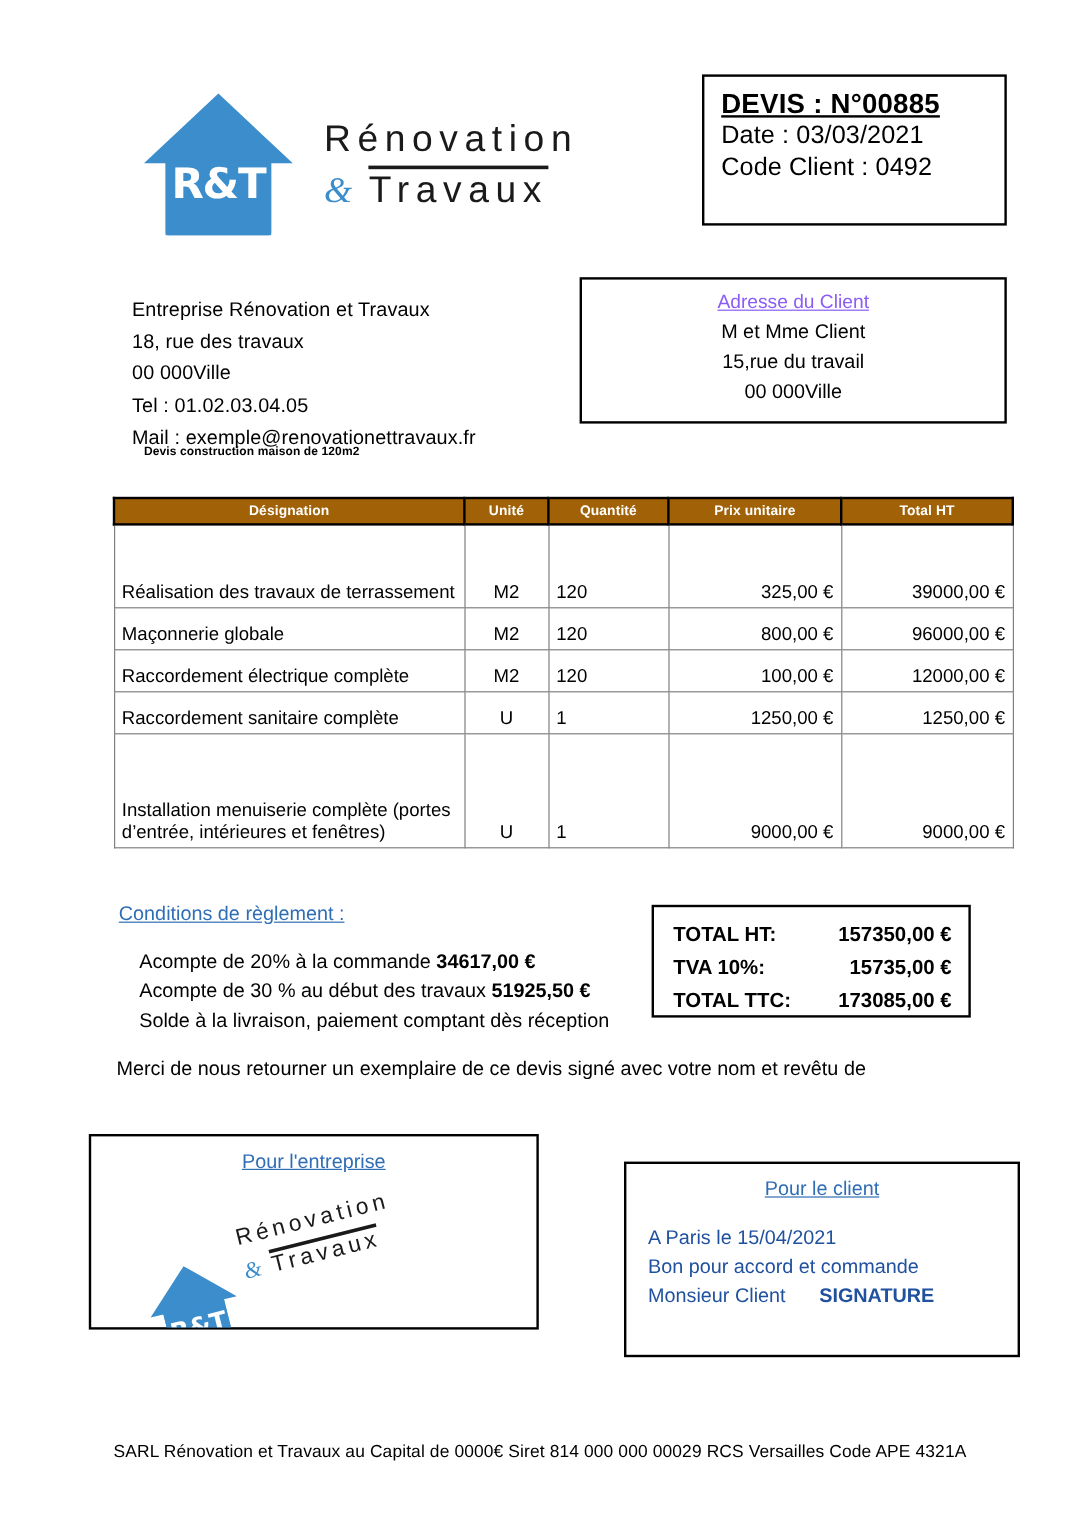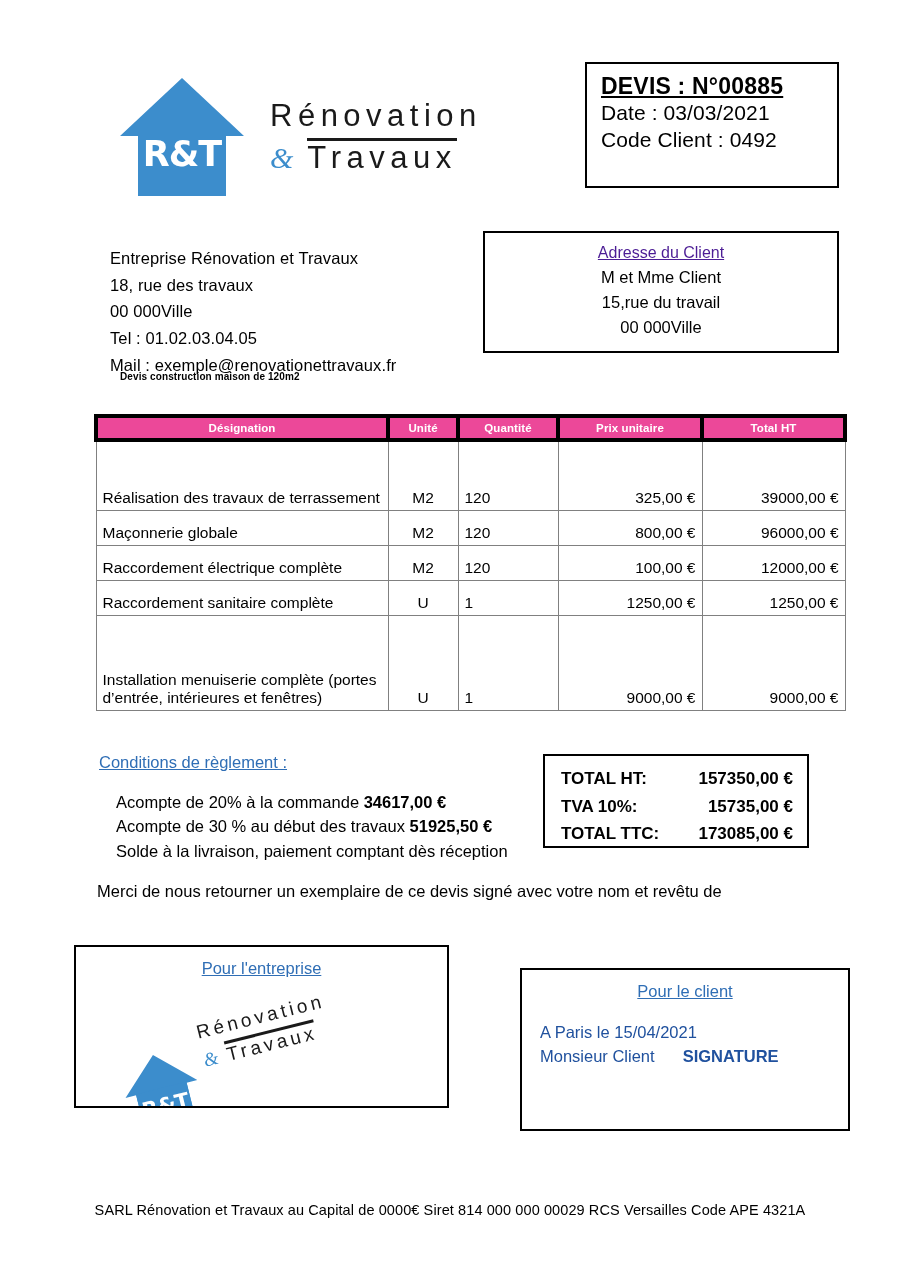--- a/index.html
+++ b/index.html
@@ -135,21 +135,21 @@
     left: 483px;
     top: 231px;
     width: 356px;
     height: 122px;
     border: 2px solid #000000;
     box-sizing: border-box;
     text-align: center;
     padding-top: 8px;
   }
   .client-title {
-    color: #4c1d95;
+    color: #8b5cf6;
     text-decoration: underline;
     font-size: 16px;
     line-height: 1.5;
     text-align: center;
   }
   .client-line {
     font-size: 16.5px;
     line-height: 1.52;
   }
 
@@ -167,27 +167,27 @@
   .items-table {
     position: absolute;
     left: 94px;
     top: 414px;
     width: 749px;
     border-collapse: collapse;
     table-layout: fixed;
     font-size: 15.5px;
   }
   .items-table th {
-    background: #ec4899;
+    background: #a16207;
     color: #ffffff;
     font-size: 11.5px;
     font-weight: 700;
     text-align: center;
     padding: 4px 2px;
-    border: 4px solid #000000;
+    border: 2px solid #000000;
     letter-spacing: 0.1px;
   }
   .items-table td {
     border: 1px solid #808080;
     padding: 3px 6px;
     vertical-align: bottom;
     height: 28px;
   }
   .items-table td.desc  { text-align: left; }
   .items-table td.unit  { text-align: center; }
@@ -514,20 +514,21 @@
           <span class="stamp-amp">&amp;</span><span class="stamp-trav wm-overbar">Travaux</span>
         </div>
       </div>
     </div>
   </div>
 
   <div class="sig-box sig-client">
     <div class="sig-title">Pour le client</div>
     <div class="sig-client-body">
       <div>A Paris le 15/04/2021</div>
+      <div>Bon pour accord et commande</div>
       <div>
         <span>Monsieur Client</span><span class="sig-signature">SIGNATURE</span>
       </div>
     </div>
   </div>
 
   <div class="footer">SARL Rénovation et Travaux au Capital de 0000€ Siret 814 000 000 00029 RCS Versailles Code APE 4321A</div>
 
 </div>
 

